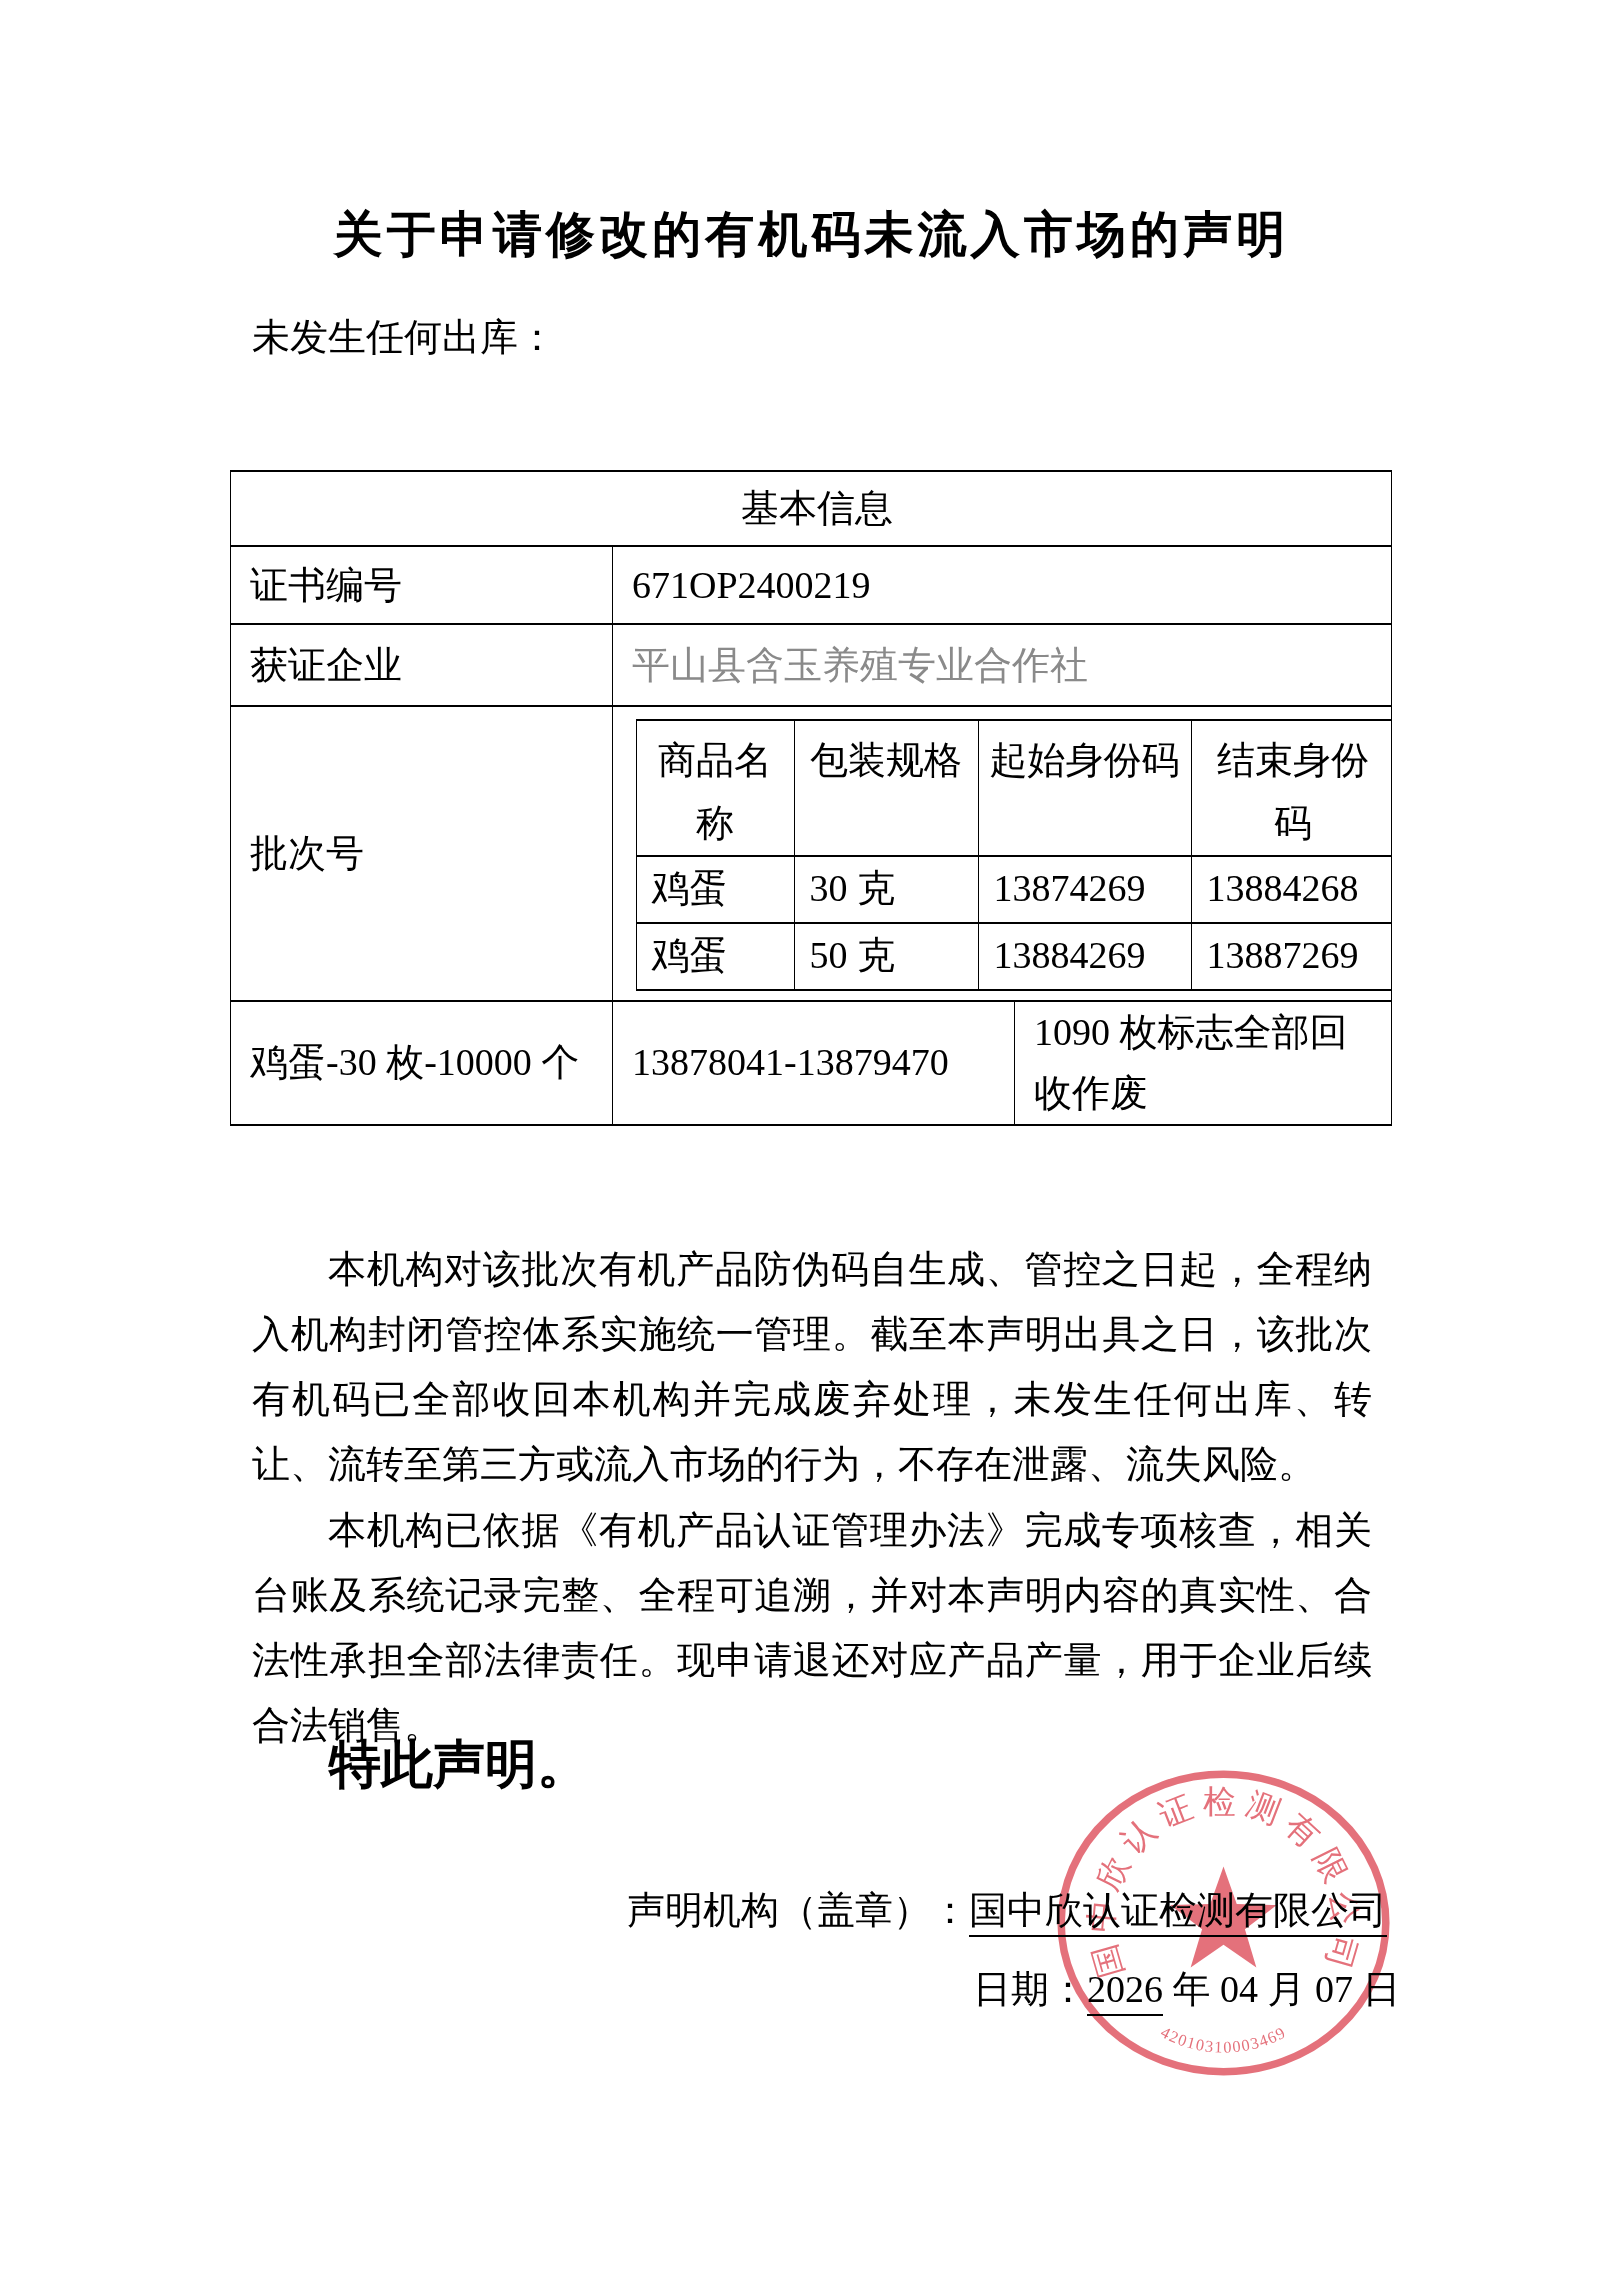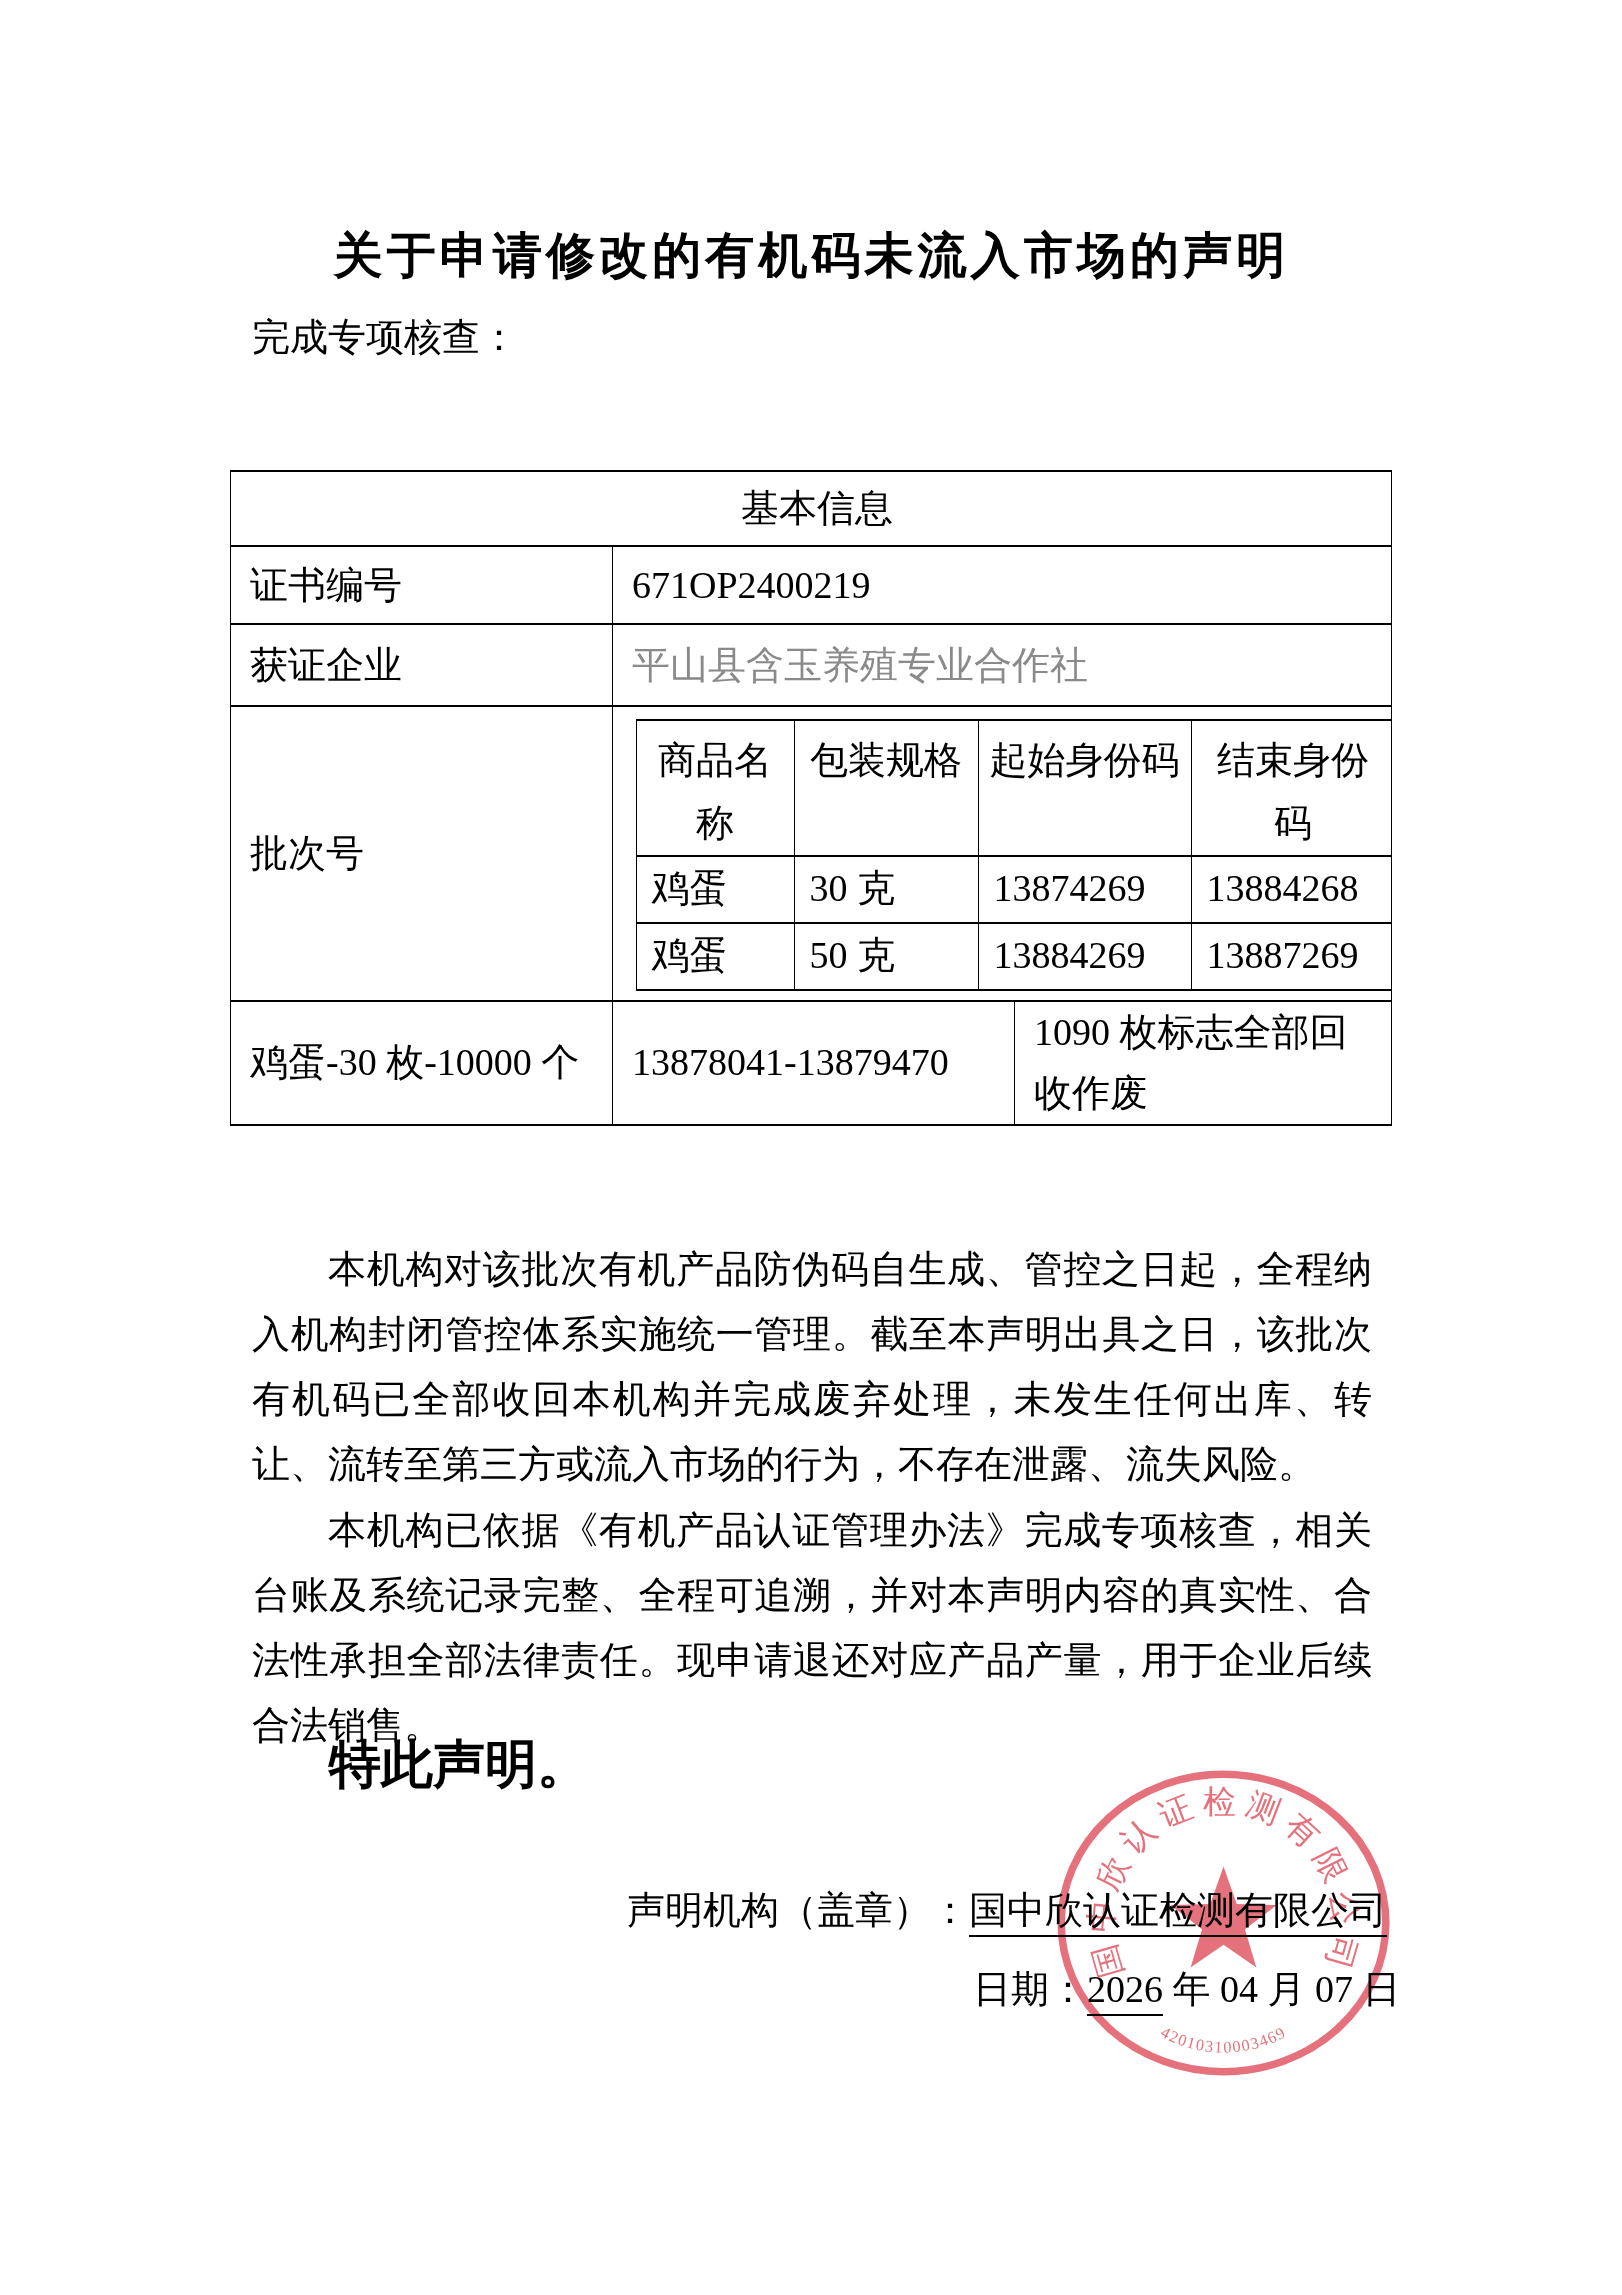--- a/index.html
+++ b/index.html
@@ -1,21 +1,21 @@
 <!DOCTYPE html>
 <html style="font-size:11px"><head>
 <meta charset="utf-8">
 <style>
   html,body{margin:0;padding:0;background:#ffffff;}
   .page{
     position:relative;width:1623px;height:2295px;background:#ffffff;
     font-family:"Liberation Serif","DejaVu Serif",serif;color:#000;overflow:hidden;
   }
   .title{
-    position:absolute;top:223px;left:0;width:100%;text-align:center;
+    position:absolute;top:202px;left:0;width:100%;text-align:center;
     font-size:49px;font-weight:bold;letter-spacing:4.1px;margin:0;
   }
   .salutation{position:absolute;left:252px;top:312px;font-size:38px;}
   .intro{position:absolute;left:252px;top:395px;font-size:38px;text-indent:76px;}
 
   table.tbl{
     position:absolute;left:230px;top:470px;width:1161px;
     border-collapse:collapse;table-layout:fixed;font-size:38px;
   }
   table.tbl > tbody > tr > td{
@@ -60,21 +60,21 @@
     mix-blend-mode:multiply;opacity:0.85;
   }
 </style>
 </head>
 <body>
 
 <div class="page">
 
   <h1 class="title">关于申请修改的有机码未流入市场的声明</h1>
 
-  <div class="salutation">完成专项核查：</div>
+  <div class="salutation">未发生任何出库：</div>
 
   <table class="tbl">
     <colgroup>
         <col style="width:382px">
         <col style="width:402px">
         <col style="width:377px">
       </colgroup>
     <tbody>
       <tr class="r1" style="height:75px">
         <td colspan="3">基本信息</td>

